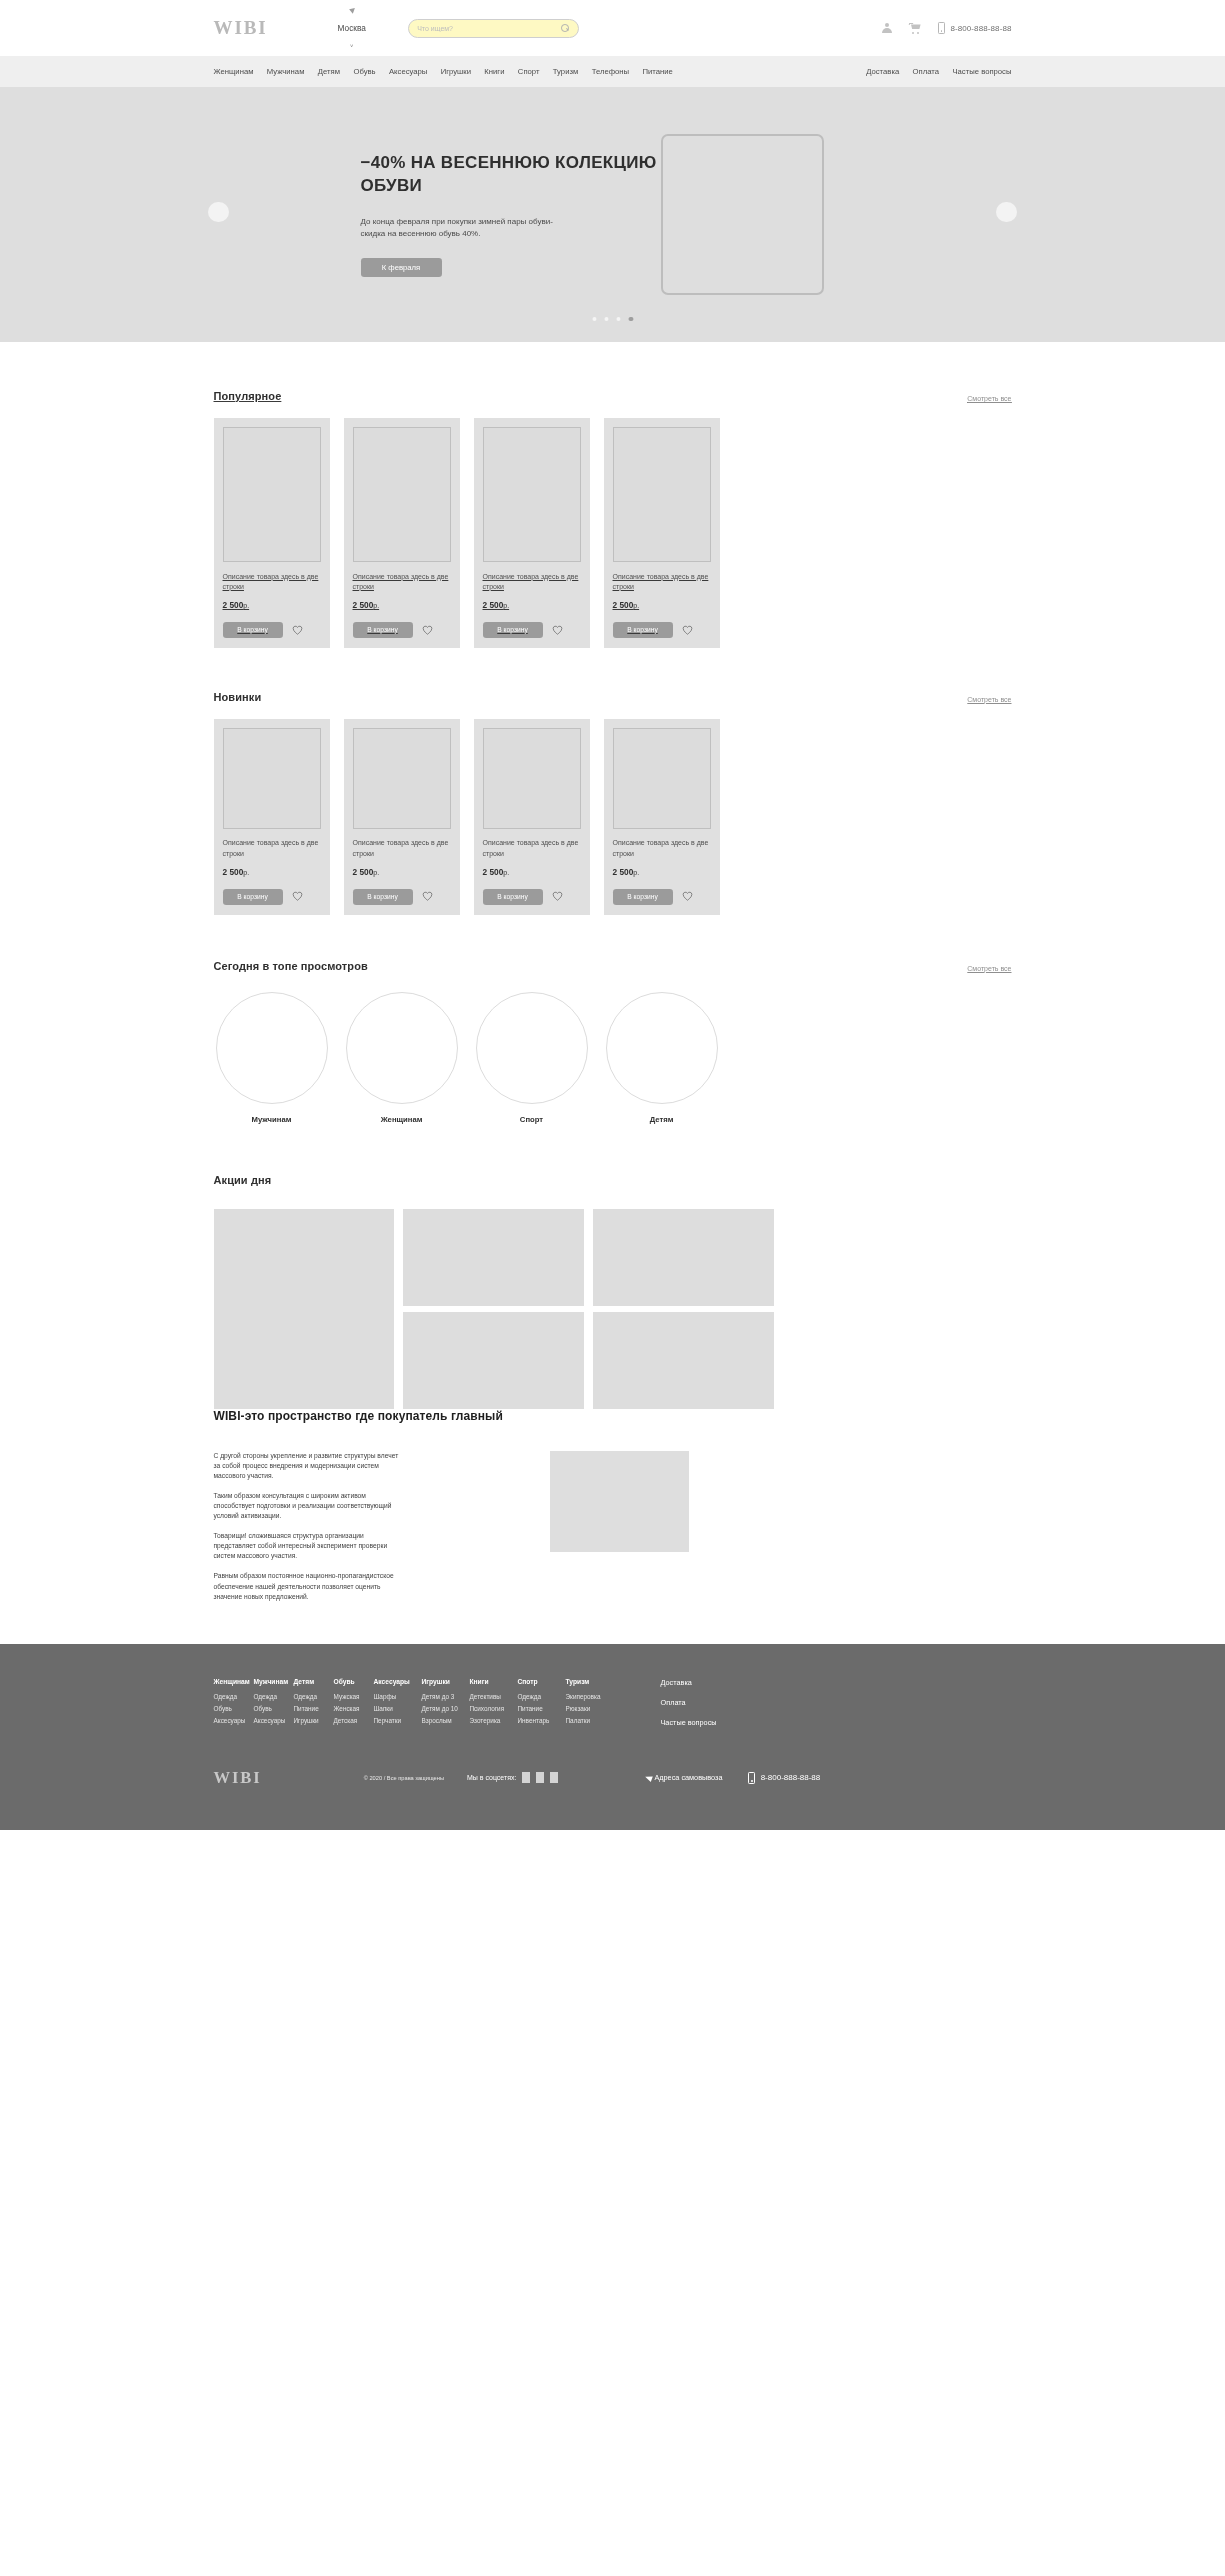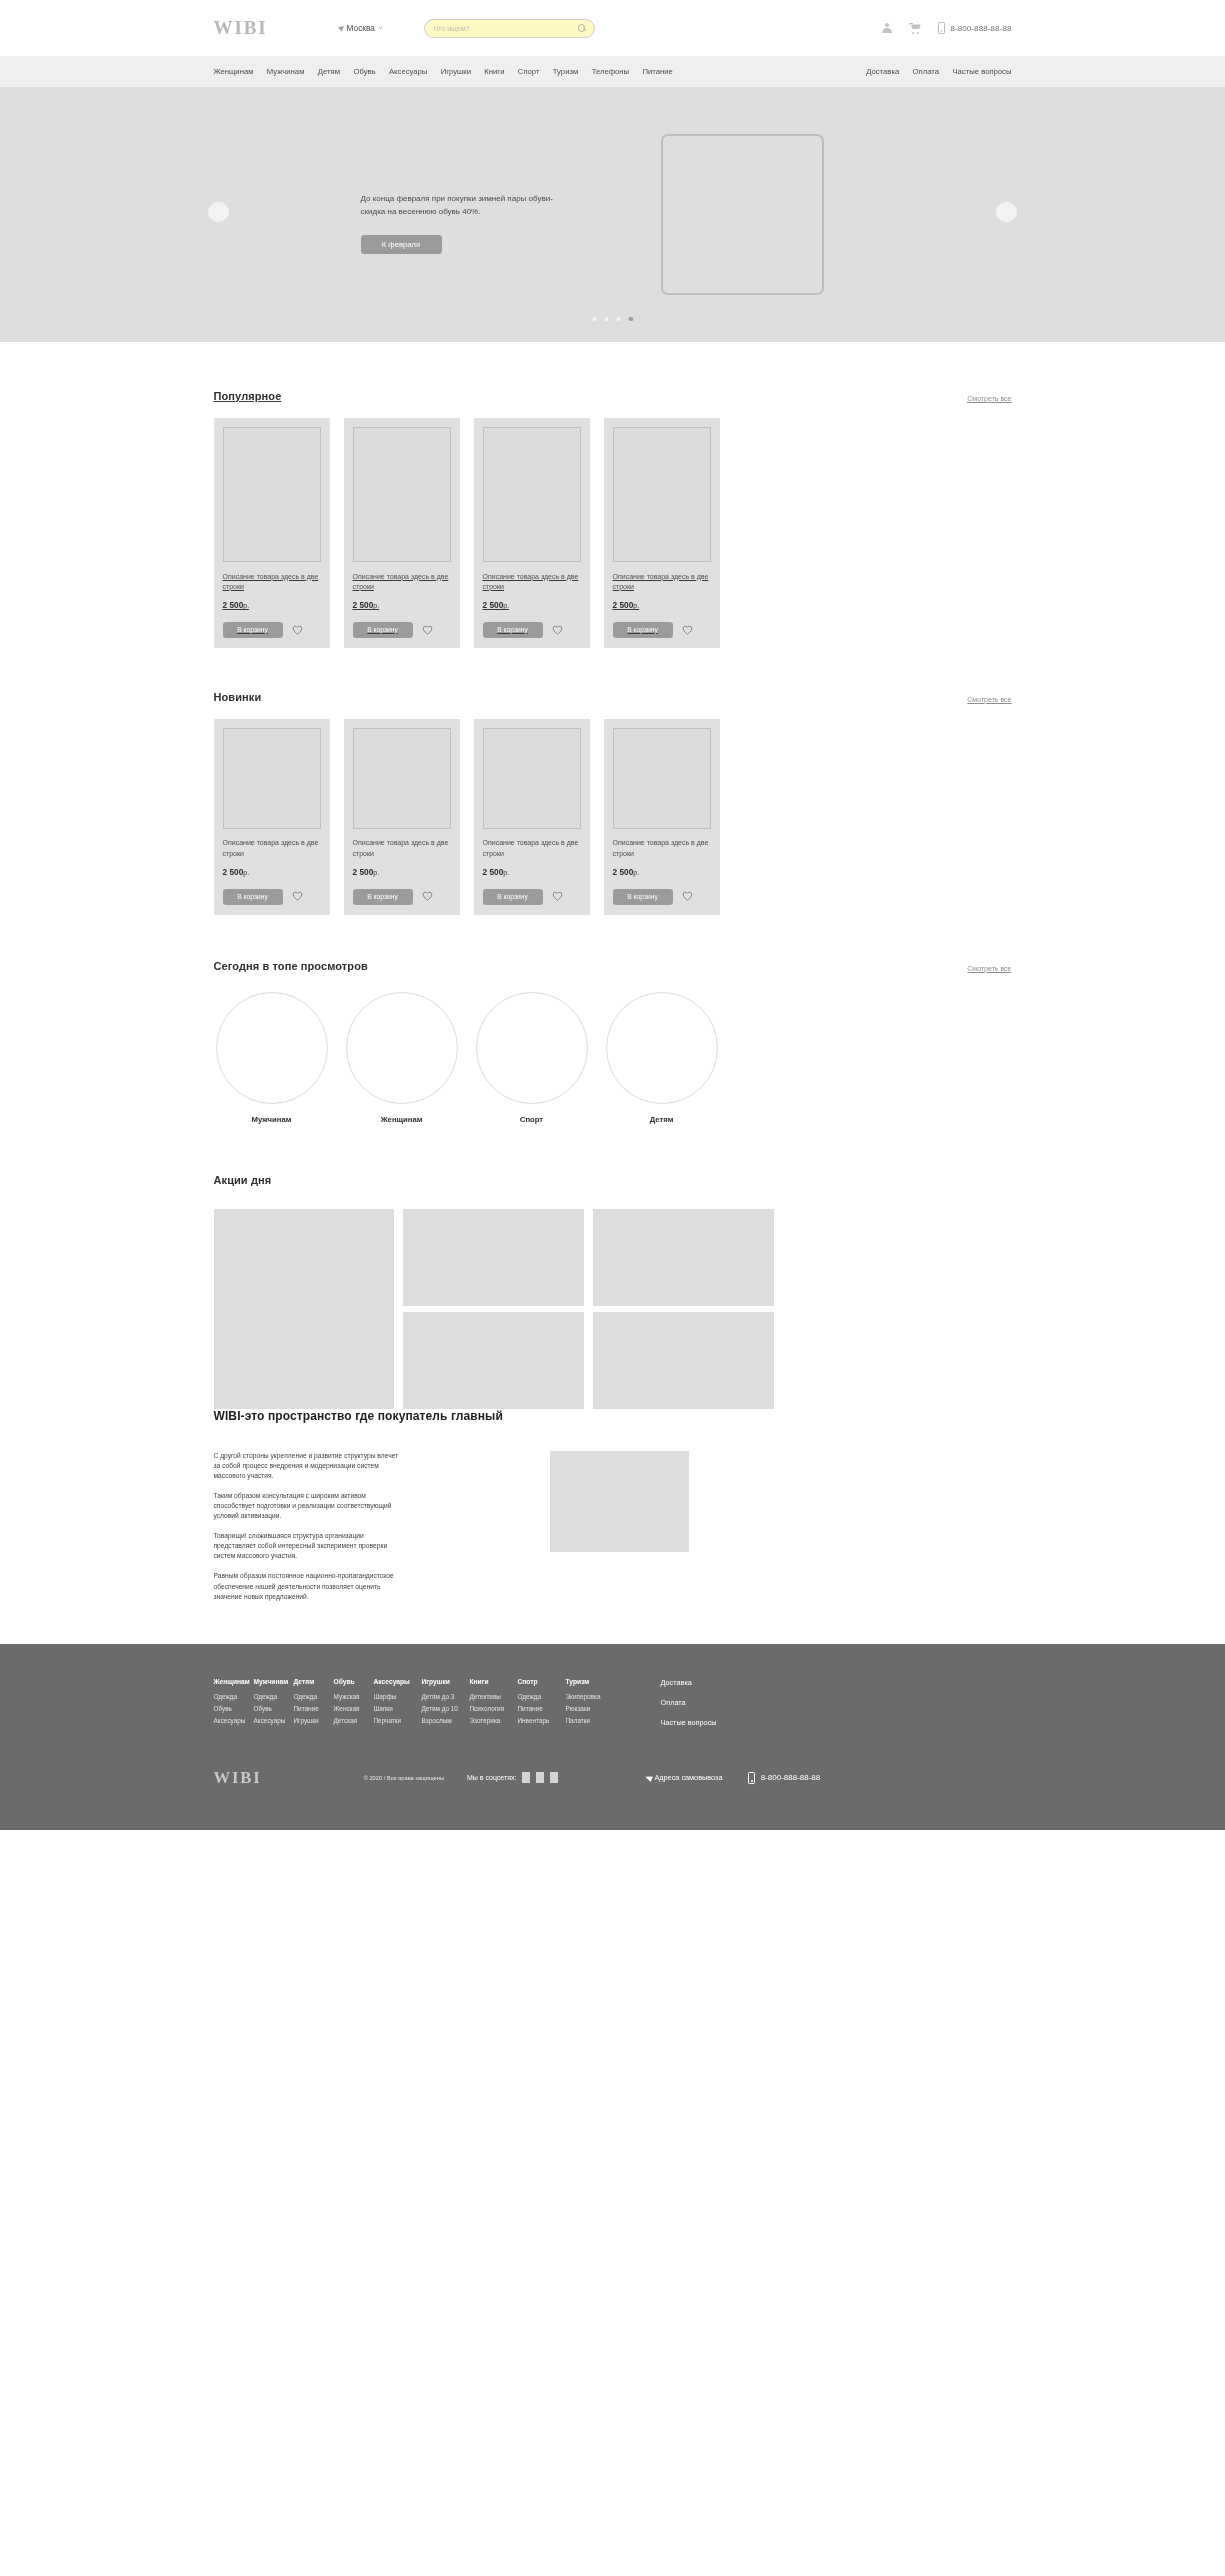--- a/index.html
+++ b/index.html
@@ -14,21 +14,21 @@
   
   .topbar {
     height: 56px; background: #fff;
     display: flex; align-items: center;
   }
   .topbar-inner { width: 798px; margin: 0 auto; display: flex; align-items: center; height: 56px; }
   .logo {
     font-family: "Liberation Serif", serif;
     font-size: 19px; letter-spacing: 1.9px; color: #b9b9b9; font-weight: 700;
   }
-  .city { display: flex; align-items: center; gap: 4px; margin-left: 70px; font-size: 8.3px; color: #4a4a4a; }
+  .city { display: flex; align-items: center; gap: 10px; margin-left: 70px; font-size: 8.3px; color: #4a4a4a; flex-direction: column; }
   .city .pin { width: 0; height: 0; border-left: 5.7px solid #9d9d9d; border-top: 3.2px solid transparent; border-bottom: 3.2px solid transparent; transform: rotate(200deg); }
   .city .chev { font-size: 5.7px; color: #777; }
   .search-box {
     margin-left: 42px; width: 171px; height: 19px;
     border: 0.6px solid #cfcfcf; border-radius: 9.6px; background: #fef9c3;
     display: flex; align-items: center; padding: 0 8.3px;
   }
   .search-box input {
     border: none; outline: none; flex: 1; font-size: 7px; color: #8c8c8c;
     font-family: "Liberation Sans", sans-serif; background: transparent;
@@ -209,20 +209,21 @@
       <a href="#">Оплата</a>
       <a href="#">Частые вопросы</a>
     </div>
   </div>
 </div>
 
 <div class="hero">
   <div class="hero-inner">
     <button class="hero-arrow left"></button>
     <div class="hero-left">
+      <div class="hero-title">−40% НА ВЕСЕННЮЮ КОЛЕКЦИЮ ОБУВИ</div>
       <div class="hero-sub">До конца февраля при покупки зимней пары обуви-скидка на весеннюю обувь 40%.</div>
       <button class="hero-btn">К февраля</button>
     </div>
     <div class="hero-img"></div>
     <button class="hero-arrow right"></button>
     <div class="hero-dots">
       <span class="dot"></span>
       <span class="dot"></span>
       <span class="dot"></span>
       <span class="dot active"></span>

